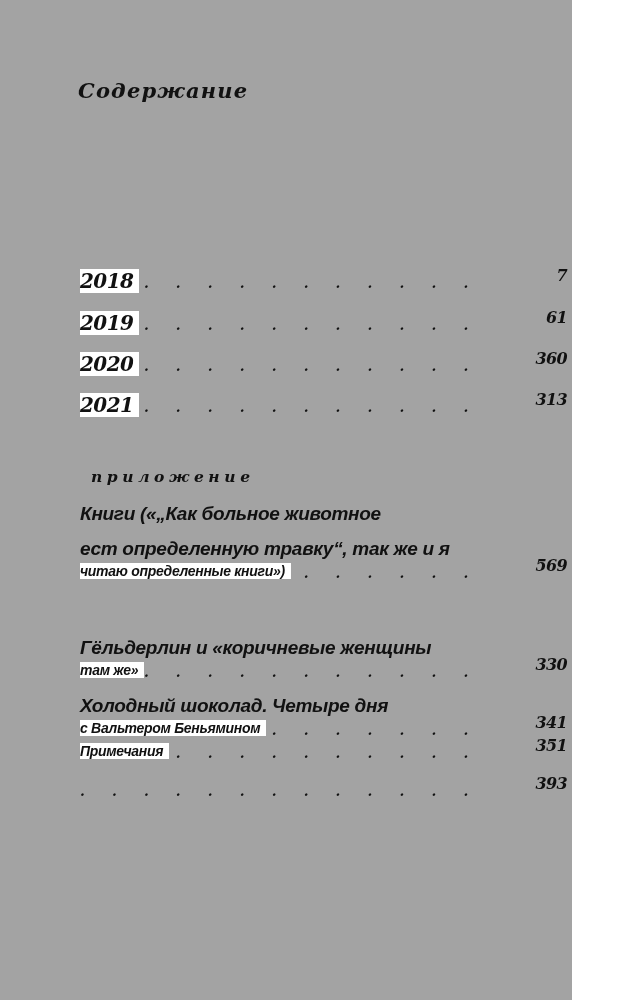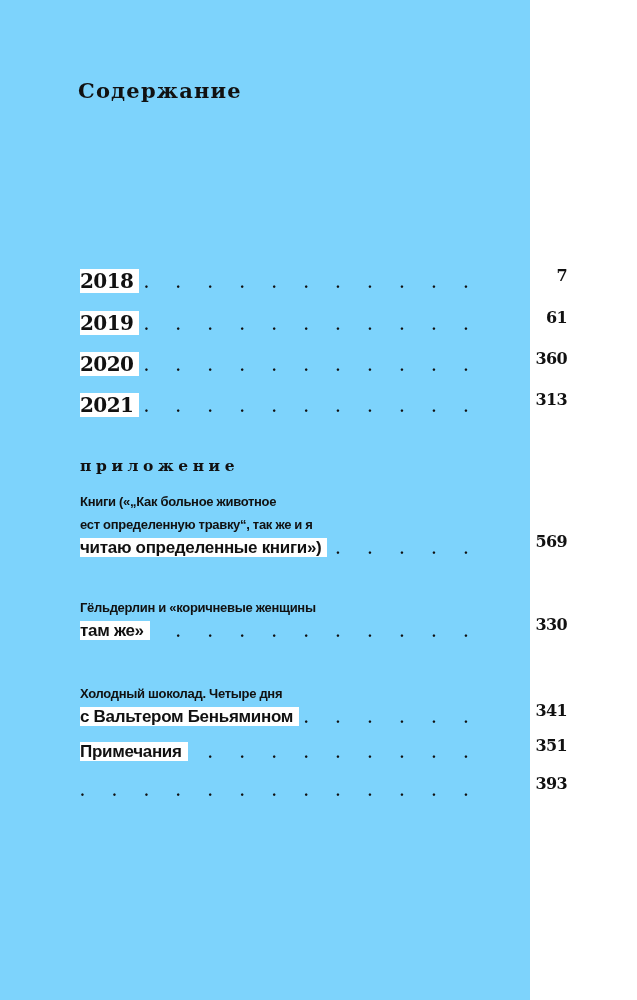--- a/index.html
+++ b/index.html
@@ -10,22 +10,23 @@
   body {
     width: 637px;
     height: 1000px;
     position: relative;
     overflow: hidden;
     color: #111111;
   }
   .page {
     position: absolute;
     left: 0; top: 0;
-    width: 530px; height: 1000px;
-    background: #7dd3fc;
+    width: 572px; height: 1000px;
+    background: #a3a3a3;
+    font-style: italic;
   }
   .title {
     position: absolute;
     left: 78px;
     top: 78px;
     font-family: "DejaVu Serif", serif;
     font-weight: bold;
     font-size: 21px;
     letter-spacing: 1.2px;
     margin: 0;
@@ -37,33 +38,34 @@
   }
   .entry {
     position: absolute;
     left: 0;
     width: 487px;
   }
   .entry .label {
     display: block;
     font-family: "Liberation Sans", sans-serif;
     font-weight: bold;
-    font-size: 13px;
+    font-size: 19px;
     line-height: 23px;
     letter-spacing: -0.3px;
+    margin-top: 12px;
   }
   .entry .lastline {
     position: relative;
     display: block;
     height: 23px;
   }
   .entry .lastline .label-tail {
     font-family: "Liberation Sans", sans-serif;
     font-weight: bold;
-    font-size: 17px;
+    font-size: 14px;
     line-height: 23px;
     letter-spacing: -0.3px;
     background: #fff;
     padding-right: 6px;
     position: relative;
     z-index: 1;
   }
   .year .lastline .label-tail {
     font-family: "DejaVu Serif", serif;
     font-size: 20px;
@@ -96,21 +98,21 @@
     line-height: 23px;
   }
   .section-head {
     position: absolute;
     left: 80px;
     top: 456px;
     font-family: "DejaVu Serif", serif;
     font-weight: bold;
     font-size: 15.5px;
     letter-spacing: 4.6px;
-    margin: 0;
+    margin: 11px;
   }
 </style>
 </head>
 <body>
 
 <div class="page">
 
   <h1 class="title">Содержание</h1>
 
   <div class="toc" style="top:0;">
@@ -150,21 +152,21 @@
     <div class="entry" style="top:490px;">
       <span class="label">Книги («„Как больное животное</span>
       <span class="label">ест определенную травку“, так же и я</span>
       <span class="lastline">
         <span class="leader">. . . . . . . . . . . . . . . . . . . . . . . . . . . . . . . . . . . .</span>
         <span class="label-tail">читаю определенные книги»)</span>
         <span class="pagenum">569</span>
       </span>
     </div>
 
-    <div class="entry" style="top:596px;">
+    <div class="entry" style="top:624px;">
       <span class="label">Гёльдерлин и «коричневые женщины</span>
       <span class="lastline">
         <span class="leader">. . . . . . . . . . . . . . . . . . . . . . . . . . . . . . . . . . . .</span>
         <span class="label-tail">там же»</span>
         <span class="pagenum">330</span>
       </span>
     </div>
 
     <div class="entry" style="top:682px;">
       <span class="label">Холодный шоколад. Четыре дня</span>

